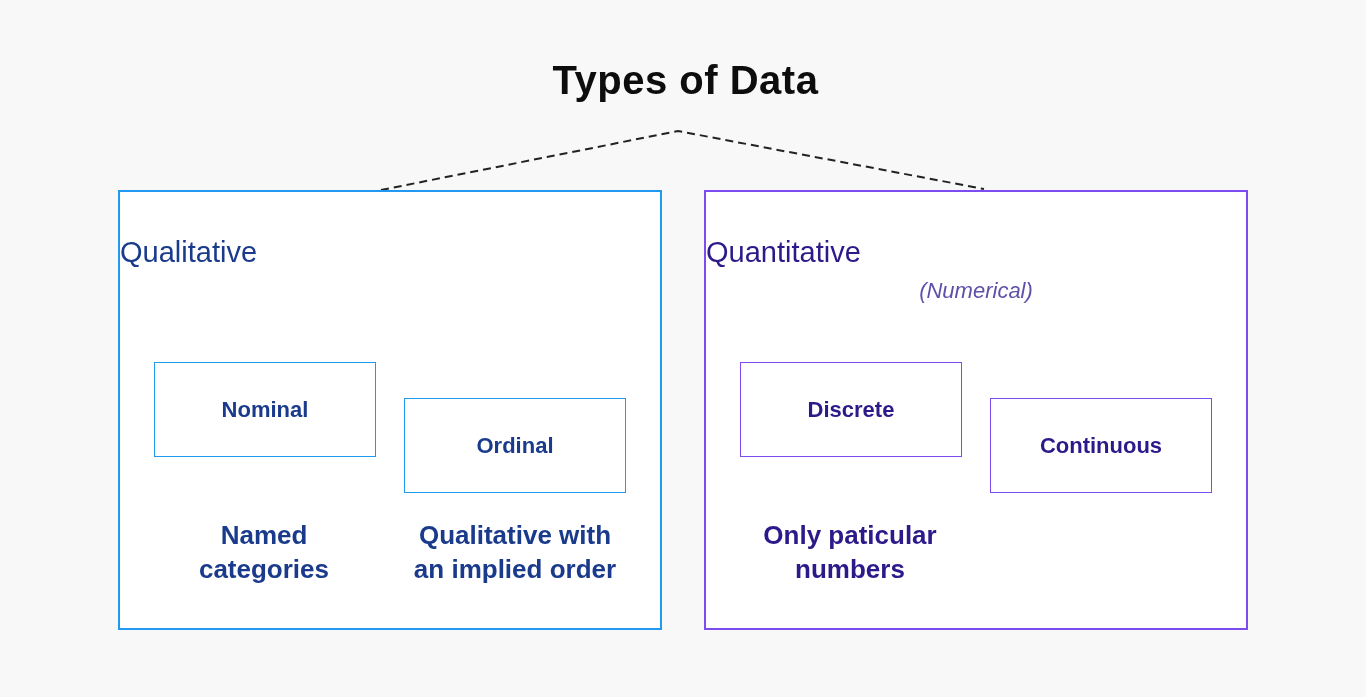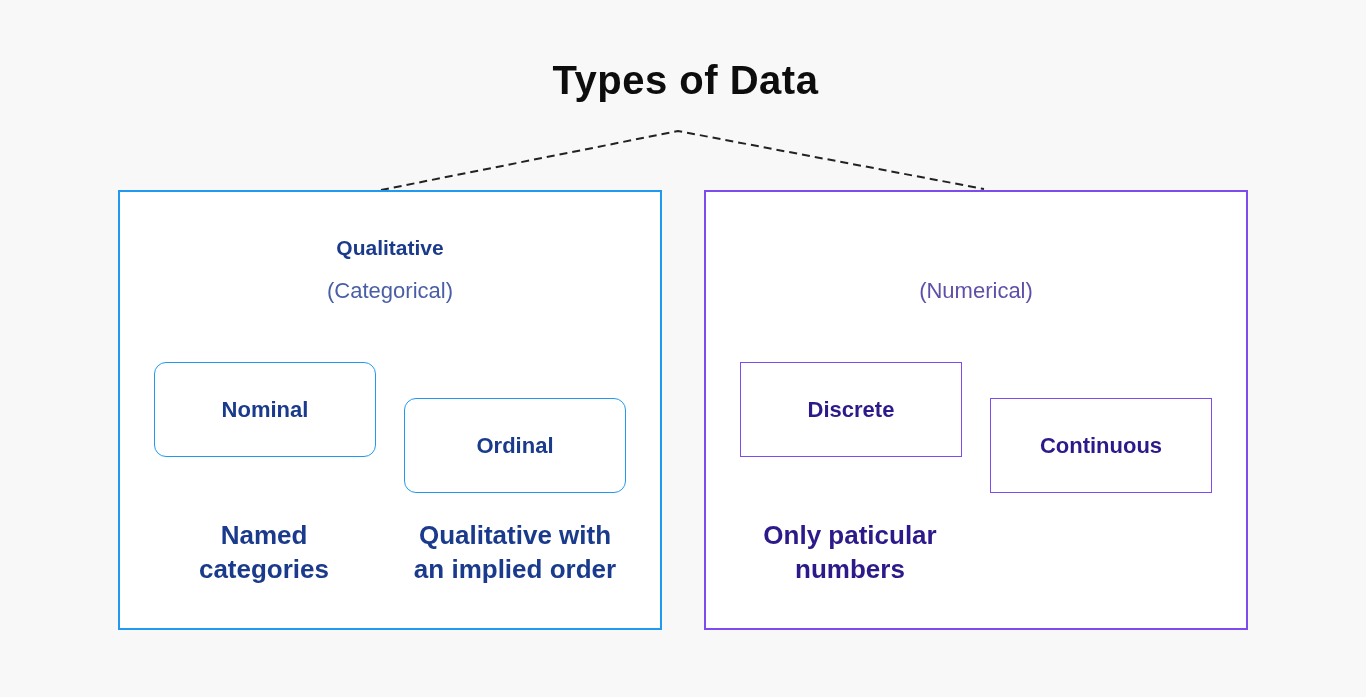--- a/index.html
+++ b/index.html
@@ -53,55 +53,55 @@
     border: 2px solid;
   }
   .panel.qualitative  { left: 118px; border-color: var(--blue-border, #2299f0); }
   .panel.quantitative { left: 704px; border-color: var(--purple-border, #7d4cf0); }
 
   .panel-heading {
     position: absolute;
     top: 44px;
     left: 0;
     width: 100%;
-    text-align: center;
-    font-size: 21px;
-    font-weight: bold;
+    text-align: left;
+    font-size: 29px;
+    font-weight: normal;
   }
   .panel-subtitle {
     position: absolute;
     top: 86px;
     left: 0;
     width: 100%;
     text-align: center;
     font-size: 22px;
     font-weight: normal;
   }
   .qualitative  .panel-heading  { color: var(--blue-heading, #1a3a8c); }
   .qualitative  .panel-subtitle { color: var(--blue-subtitle, #4a5ea6); }
   .quantitative .panel-heading  { color: var(--purple-heading, #2d1a8a); }
-  .quantitative .panel-subtitle { color: var(--purple-subtitle, #5e50a8); }
+  .quantitative .panel-subtitle { color: var(--purple-subtitle, #5e50a8); font-style: italic; }
 
   .node {
     position: absolute;
     top: 170px;
     width: 222px;
     height: 95px;
     background: var(--panel-bg, #ffffff);
     border: 1.5px solid;
     display: flex;
     align-items: center;
     justify-content: center;
     font-size: 22px;
     font-weight: bold;
     box-sizing: border-box;
   }
   .node.n1 { left: 34px; }
   .node.n2 { left: 284px; margin-top: 36px; }
-  .qualitative  .node { border-color: var(--blue-border, #2299f0);   color: var(--blue-heading, #1a3a8c); border-radius: 12px; }
+  .qualitative  .node { border-color: var(--blue-border, #2299f0);   color: var(--blue-heading, #1a3a8c); }
   .quantitative .node { border-color: var(--purple-border, #7d4cf0); color: var(--purple-heading, #2d1a8a); }
 
   .desc {
     position: absolute;
     top: 326px;
     width: 240px;
     text-align: center;
     font-size: 26px;
     font-weight: bold;
     line-height: 34px;
@@ -126,36 +126,36 @@
     <line class="line-blue" x1="262" y1="458" x2="262" y2="507"></line>
     <line class="line-blue" x1="513" y1="458" x2="513" y2="507"></line>
 
     <polyline class="line-purple" points="848,362 975,326 1100,362"></polyline>
     <line class="line-purple" x1="848" y1="458" x2="848" y2="507"></line>
     <line class="line-purple" x1="1100" y1="458" x2="1100" y2="507"></line>
   </svg>
 
   <section class="panel qualitative">
     <div class="panel-heading">Qualitative</div>
-    <div class="panel-subtitle">(Categorical)</div>
 
     <div class="node n1">
       <span>Nominal</span>
     </div>
     <div class="node n2">
       <span>Ordinal</span>
     </div>
 
     <div class="desc d1">Named
 categories</div>
     <div class="desc d2">Qualitative with
 an implied order</div>
   </section>
 
   <section class="panel quantitative">
+    <div class="panel-heading">Quantitative</div>
     <div class="panel-subtitle">(Numerical)</div>
 
     <div class="node n1">
       <span>Discrete</span>
     </div>
     <div class="node n2">
       <span>Continuous</span>
     </div>
 
     <div class="desc d1">Only paticular

